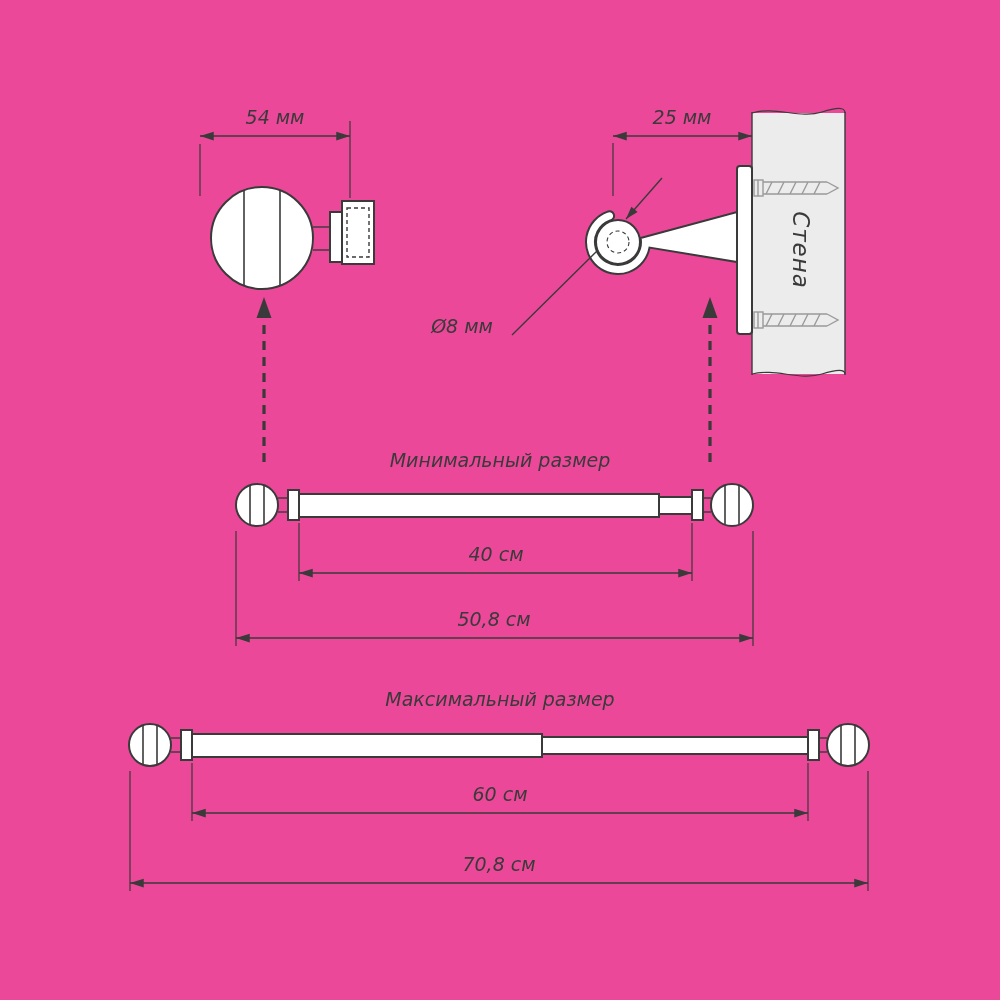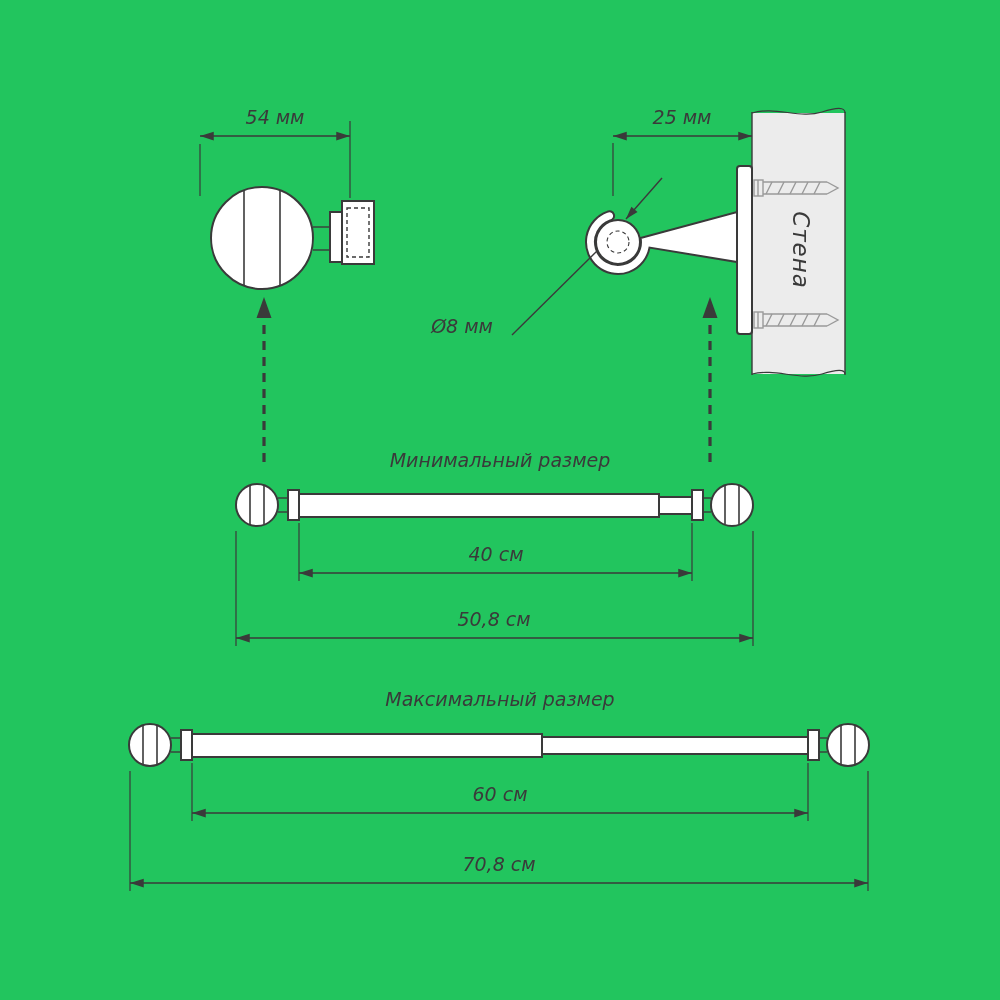--- a/index.html
+++ b/index.html
@@ -1,17 +1,17 @@
 <!DOCTYPE html>
 <html><head>
 <meta charset="utf-8">
 <style>
   html,body{margin:0;padding:0;background:#fff;}
   .canvas{
-    position:relative;width:1000px;height:1000px;background:#22c55e;
+    position:relative;width:1000px;height:1000px;background:#ec4899;
     font-family:"DejaVu Sans", sans-serif;overflow:hidden;
   }
   svg{display:block;}
   text{
     font-family:"DejaVu Sans", sans-serif;
     font-style:italic;
     fill:#3a3a3a;
   }
   .dim-text{font-size:19px;}
   .section-title{font-size:19px;}

